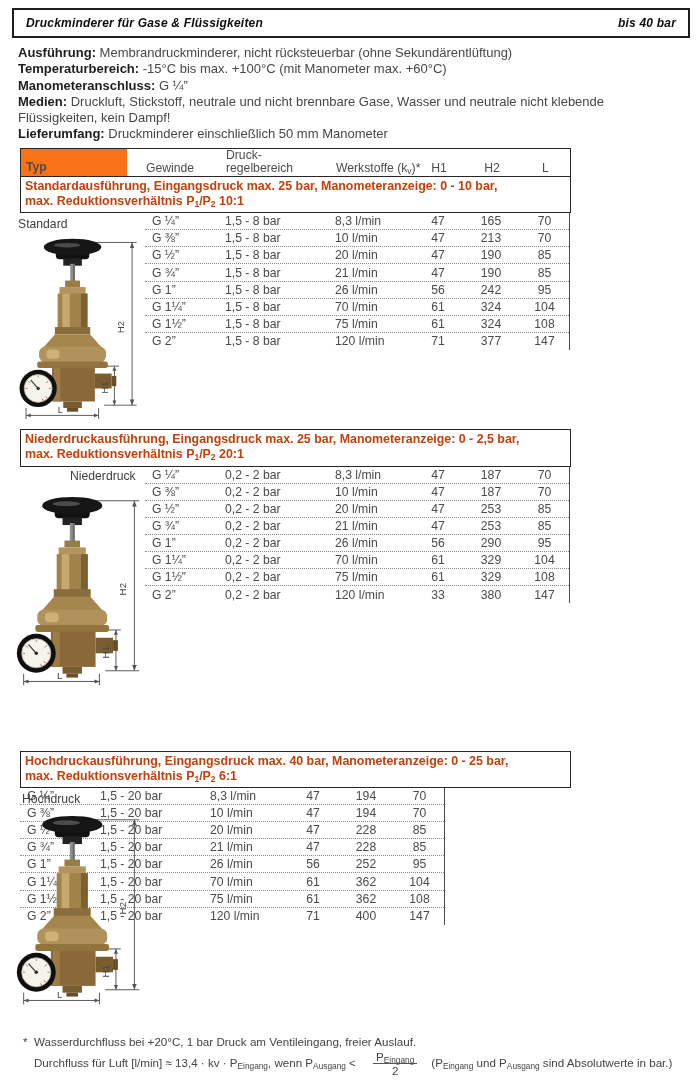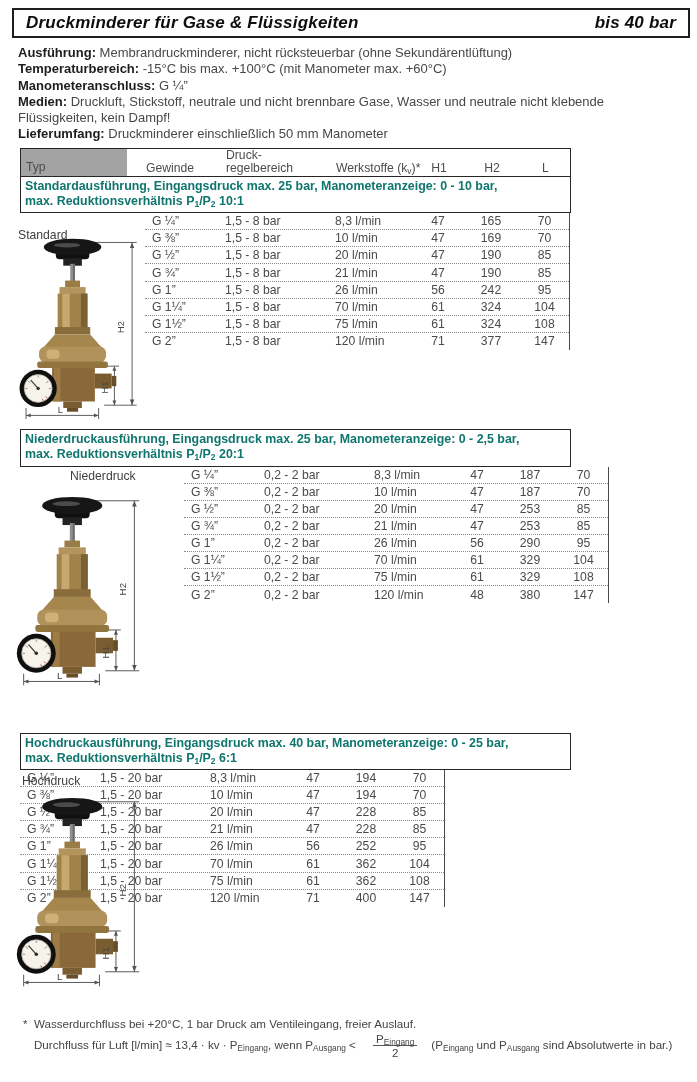--- a/index.html
+++ b/index.html
@@ -11,59 +11,59 @@
   }
   .page { padding:8px 7px 0 12px; position:relative; }
 
   
   .title-box {
     border:2px solid #1f1f1f;
     display:flex; justify-content:space-between; align-items:center;
     padding:3px 12px 4px 12px; height:30px;
   }
   .title-box .t {
-    font-weight:bold; font-style:italic; font-size:17px; color:#0d0d0d;
+    font-weight:bold; font-style:italic; font-size:12px; color:#0d0d0d;
     letter-spacing:.2px; white-space:nowrap;
   }
 
   
   .specs { margin:7px 0 5px 6px; font-size:13px; line-height:16.3px; color:#474747; width:666px; }
   .spec-label { font-weight:bold; color:#1d1d1d; }
 
   
   .section { margin-left:8px; position:relative; }
   .sec-1 { margin-top:10px; }
-  .sec-2 { margin-top:14px; }
+  .sec-2 { margin-top:32px; }
 
   .head-box { border:1.5px solid #262626; width:551px; }
   .col-header-row { display:flex; align-items:stretch; border-bottom:1.5px solid #262626; height:28px; }
   .typ-cell {
     width:106px; background:#f8efae; display:flex; align-items:flex-end;
     padding:0 0 2px 5px; font-size:12.2px; color:#4c4c4c;
   }
   .hdr-grid {
     margin-left:19px; width:423px; display:grid;
     grid-template-columns:80px 98px 92px 46px 60px 47px;
     align-items:end; font-size:12.2px; color:#4c4c4c; padding-bottom:2px;
   }
   .hdr-grid .hg-d { padding-left:12px; white-space:nowrap; }
   .hdr-grid .ctr { text-align:center; }
   .hdr-bereich div { line-height:13px; }
 
-  .sec-title { font-weight:bold; font-size:12.4px; color:#0f766e; padding:2px 6px 3px 4px; line-height:15.2px; }
+  .sec-title { font-weight:bold; font-size:12.4px; color:#c2410c; padding:2px 6px 3px 4px; line-height:15.2px; }
   .sec-title sub, .kv-sub { font-size:8.5px; vertical-align:-2px; line-height:0; }
 
   .section-body { display:flex; }
   .sec-0 .section-body { height:206px; }
-  .sec-1 .section-body { height:252px;gap:39px; }
+  .sec-1 .section-body { height:252px; }
   .sec-2 .section-body { height:234px;flex-direction:column; }
 
   .figure-col { width:125px; flex:none; position:relative; }
   .variant-label { position:absolute; font-size:12.2px; color:#3f3f3f; white-space:nowrap; }
-  .sec-0 .variant-label { left:-2px; top:15px; }
+  .sec-0 .variant-label { left:-2px; top:4px; }
   .sec-1 .variant-label { left:50px; top:2px; }
   .sec-2 .variant-label { left:2px; top:4px; }
   .fig-svg { position:absolute; left:-8px; top:22px; width:136px; height:186px; }
   .sec-1 .fig-svg { top:26px; height:214px; }
   .sec-2 .fig-svg { top:24px; height:198px; }
   .dim-text { font-size:10px; fill:#444444; font-family:"Liberation Sans", sans-serif; }
 
   .rows-col { width:425px; border-right:1.4px solid #4a4a4a; align-self:flex-start; }
   .row {
     display:grid; grid-template-columns:80px 98px 92px 46px 60px 47px;
@@ -100,21 +100,21 @@
       <div class="spec-line"><span class="spec-label">Temperaturbereich: </span><span>-15°C bis max. +100°C (mit Manometer max. +60°C)</span></div>
       <div class="spec-line"><span class="spec-label">Manometeranschluss: </span><span>G ¼”</span></div>
       <div class="spec-line"><span class="spec-label">Medien: </span><span>Druckluft, Stickstoff, neutrale und nicht brennbare Gase, Wasser und neutrale nicht klebende Flüssigkeiten, kein Dampf!</span></div>
       <div class="spec-line"><span class="spec-label">Lieferumfang: </span><span>Druckminderer einschließlich 50 mm Manometer</span></div>
     </div>
 
   <div id="sections">
   <div class="section sec-0">
     <div class="head-box">
       <div class="col-header-row">
-        <div class="typ-cell" style="background: #a3a3a3;">Typ</div>
+        <div class="typ-cell" style="background: #f97316; font-weight: bold;">Typ</div>
         <div class="hdr-grid">
           <div>Gewinde</div>
           <div class="hdr-bereich">
             <div>Druck-</div>
             <div>regelbereich</div>
           </div>
           <div class="hg-d"><span>Werkstoffe (k</span><span class="kv-sub">v</span><span>)*</span></div>
           <div class="ctr">H1</div>
           <div class="ctr">H2</div>
           <div class="ctr">L</div>
@@ -205,21 +205,21 @@
               <div class="c-d">8,3 l/min</div>
               <div class="ctr">47</div>
               <div class="ctr">165</div>
               <div class="ctr">70</div>
             </div>
             <div class="row">
               <div class="c-g">G ⅜”</div>
               <div class="c-b">1,5 - 8 bar</div>
               <div class="c-d">10 l/min</div>
               <div class="ctr">47</div>
-              <div class="ctr">169</div>
+              <div class="ctr">213</div>
               <div class="ctr">70</div>
             </div>
             <div class="row">
               <div class="c-g">G ½”</div>
               <div class="c-b">1,5 - 8 bar</div>
               <div class="c-d">20 l/min</div>
               <div class="ctr">47</div>
               <div class="ctr">190</div>
               <div class="ctr">85</div>
             </div>
@@ -402,21 +402,21 @@
               <div class="c-b">0,2 - 2 bar</div>
               <div class="c-d">75 l/min</div>
               <div class="ctr">61</div>
               <div class="ctr">329</div>
               <div class="ctr">108</div>
             </div>
             <div class="row">
               <div class="c-g">G 2”</div>
               <div class="c-b">0,2 - 2 bar</div>
               <div class="c-d">120 l/min</div>
-              <div class="ctr">48</div>
+              <div class="ctr">33</div>
               <div class="ctr">380</div>
               <div class="ctr">147</div>
             </div>
           </div>
     </div>
   </div>
 
   <div class="section sec-2">
     <div class="head-box">
 

